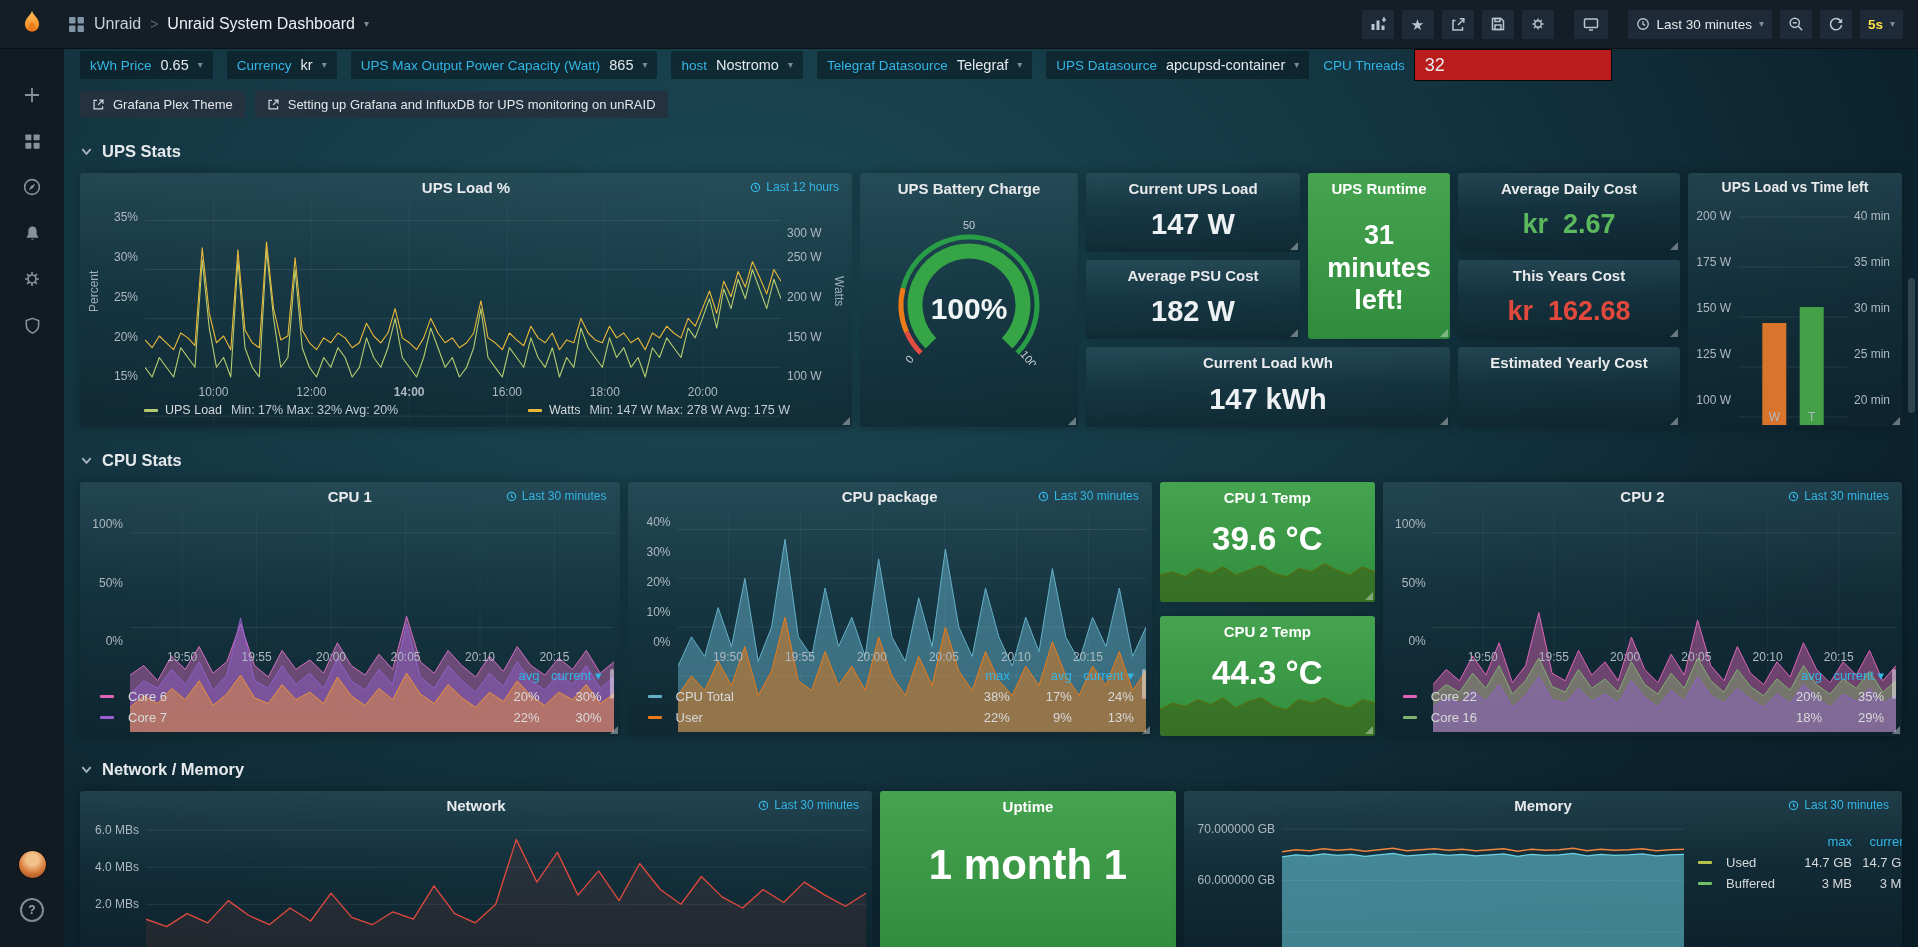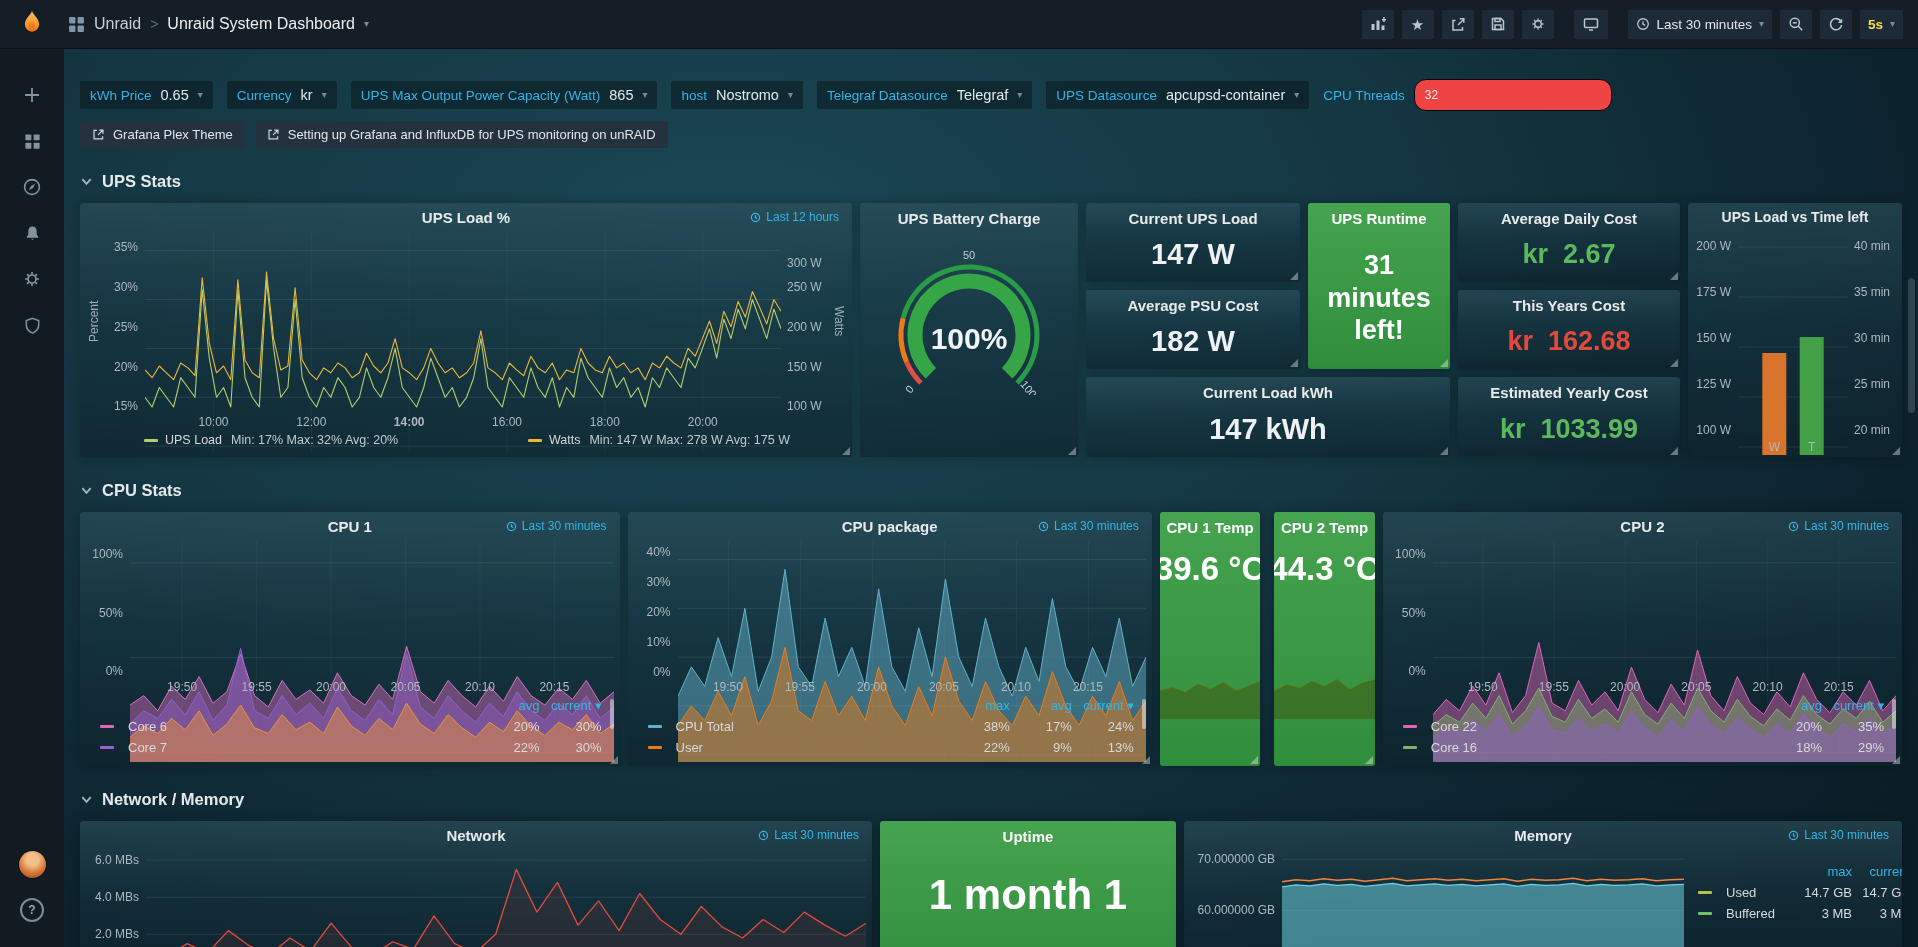--- a/index.html
+++ b/index.html
@@ -27,25 +27,25 @@
   .interval-text{color:#fde047;font-weight:600}
   
   .sidebar{position:fixed;left:0;top:48px;bottom:0;width:64px;background:#121a22;z-index:4}
   .side-icon{width:64px;height:46px;display:flex;align-items:center;justify-content:center;cursor:pointer;color:#85939d}
   .side-icon:first-child{margin-top:24px}
   .side-bottom{position:absolute;bottom:14px;left:0;width:64px}
   .avatar-circle{width:27px;height:27px;border-radius:50%;background:radial-gradient(circle at 50% 32%, #f2c089 26%, #d87a3a 58%, #7d441c 100%);box-shadow:0 0 0 1px rgba(0,0,0,0.4)}
   .help-circle{width:20px;height:20px;border-radius:50%;border:2px solid #7f8c96;color:#9aa7b0;display:flex;align-items:center;justify-content:center;font-size:12px;font-weight:700}
   
   .content{margin-left:64px;padding:0 16px 0 16px}
-  .var-row{display:flex;align-items:center;gap:14px;margin-top:30px;flex-wrap:nowrap}
+  .var-row{display:flex;align-items:center;gap:14px;flex-wrap:nowrap}
   .var-item{display:flex;align-items:center;gap:9px;padding:6px 10px;background:rgba(10,23,31,0.55);border-radius:2px;cursor:pointer}
   .var-label{color:#33b5e5;font-size:13.5px}
   .var-value{color:#e4e8eb;font-size:14.5px;font-weight:500}
-  .var-input{width:176px;height:30px;background:#ef4444;border:1px solid #05070a;border-radius:12px;color:#e8ebee;font-family:inherit;font-size:12px;padding:0 10px}
+  .var-input{width:176px;height:30px;background:#b91c1c;border:1px solid #05070a;border-radius:0;color:#e8ebee;font-family:inherit;font-size:18px;padding:0 10px}
   .links-row{display:flex;align-items:center;gap:10px;margin-top:10px}
   .dash-link{display:flex;align-items:center;gap:8px;background:#24313f;border-radius:2px;padding:6px 12px;color:#e2e7ea;font-size:13px;cursor:pointer;text-decoration:none}
   .section-header{display:flex;align-items:center;gap:9px;margin-top:24px;color:#e6eaec;font-size:16.5px;font-weight:700;cursor:pointer}
   .row{display:flex;gap:8px;margin-top:12px}
   
   .panel{position:relative;border-radius:3px;background-color:rgba(22,49,61,0.52);background-image:linear-gradient(180deg, rgba(116,169,184,0.16) 0%, rgba(30,62,76,0.12) 45%, rgba(5,18,25,0.30) 100%);box-shadow:0 0 12px rgba(0,0,0,0.28);overflow:hidden}
   .panel.green{background:linear-gradient(180deg,#46a450 0%,#2f8d3c 100%)}
   .panel-header{position:relative;height:28px;flex:0 0 28px}
   .panel-title{position:absolute;left:0;right:0;top:6px;text-align:center;font-size:15px;font-weight:600;color:#e8eaec;cursor:pointer}
   .panel-time{position:absolute;right:7px;top:7px;display:flex;align-items:center;gap:5px;color:#33b5e5;font-size:12px;cursor:pointer;white-space:nowrap}
@@ -98,21 +98,21 @@
   .p-upsload{flex:1}
   .p-gauge{width:218px;flex:0 0 218px;display:flex;flex-direction:column}
   .mid-grid{width:364px;flex:0 0 364px;display:grid;grid-template-columns:214px 142px;grid-template-rows:79px 79px 80px;gap:8px}
   .colB{width:222px;flex:0 0 222px;display:flex;flex-direction:column;gap:8px}
   .colB .panel{height:79px}
   .colB .panel:last-child{height:80px}
   .p-vstime{width:206px;flex:0 0 206px;display:flex;flex-direction:column;padding:0 4px 2px}
   .row-cpu{height:254px}
   .p-cpu1{flex:1.04}
   .p-cpupkg{flex:1.01}
-  .temps-col{width:215px;flex:0 0 215px;display:flex;flex-direction:row;gap:14px}
+  .temps-col{width:215px;flex:0 0 215px;display:flex;flex-direction:column;gap:14px}
   .temps-col .panel{flex:1}
   .p-cpu2{flex:1}
   .row-net{height:160px}
   .p-network{width:780px;flex:0 0 780px}
   .p-uptime{width:296px;flex:0 0 296px}
   .p-memory{flex:1}
   .page-scroll-thumb{position:fixed;right:3px;top:278px;width:7px;height:135px;background:rgba(170,190,200,0.22);border-radius:4px;cursor:pointer;z-index:9}
   svg{display:block}
 </style>
 </head>
@@ -442,21 +442,20 @@
         <div class="stat-value sm v-green">kr  2.67</div>
       <div class="resize-handle"></div>
         </div>
       <div class="panel stat-panel">
         <div class="stat-title">This Years Cost</div>
         <div class="stat-value sm v-red">kr  162.68</div>
       <div class="resize-handle"></div>
         </div>
       <div class="panel stat-panel">
         <div class="stat-title">Estimated Yearly Cost</div>
-        <div class="stat-value sm v-green">kr  1033.99</div>
       <div class="resize-handle"></div>
         </div>
     </div>
 
     <div class="panel p-vstime graph-panel">
       <div class="panel-header">
         <span class="panel-title" style="font-size:14px">UPS Load vs Time left</span>
       </div>
       <div class="chart-area">
           <div class="chart-main">

